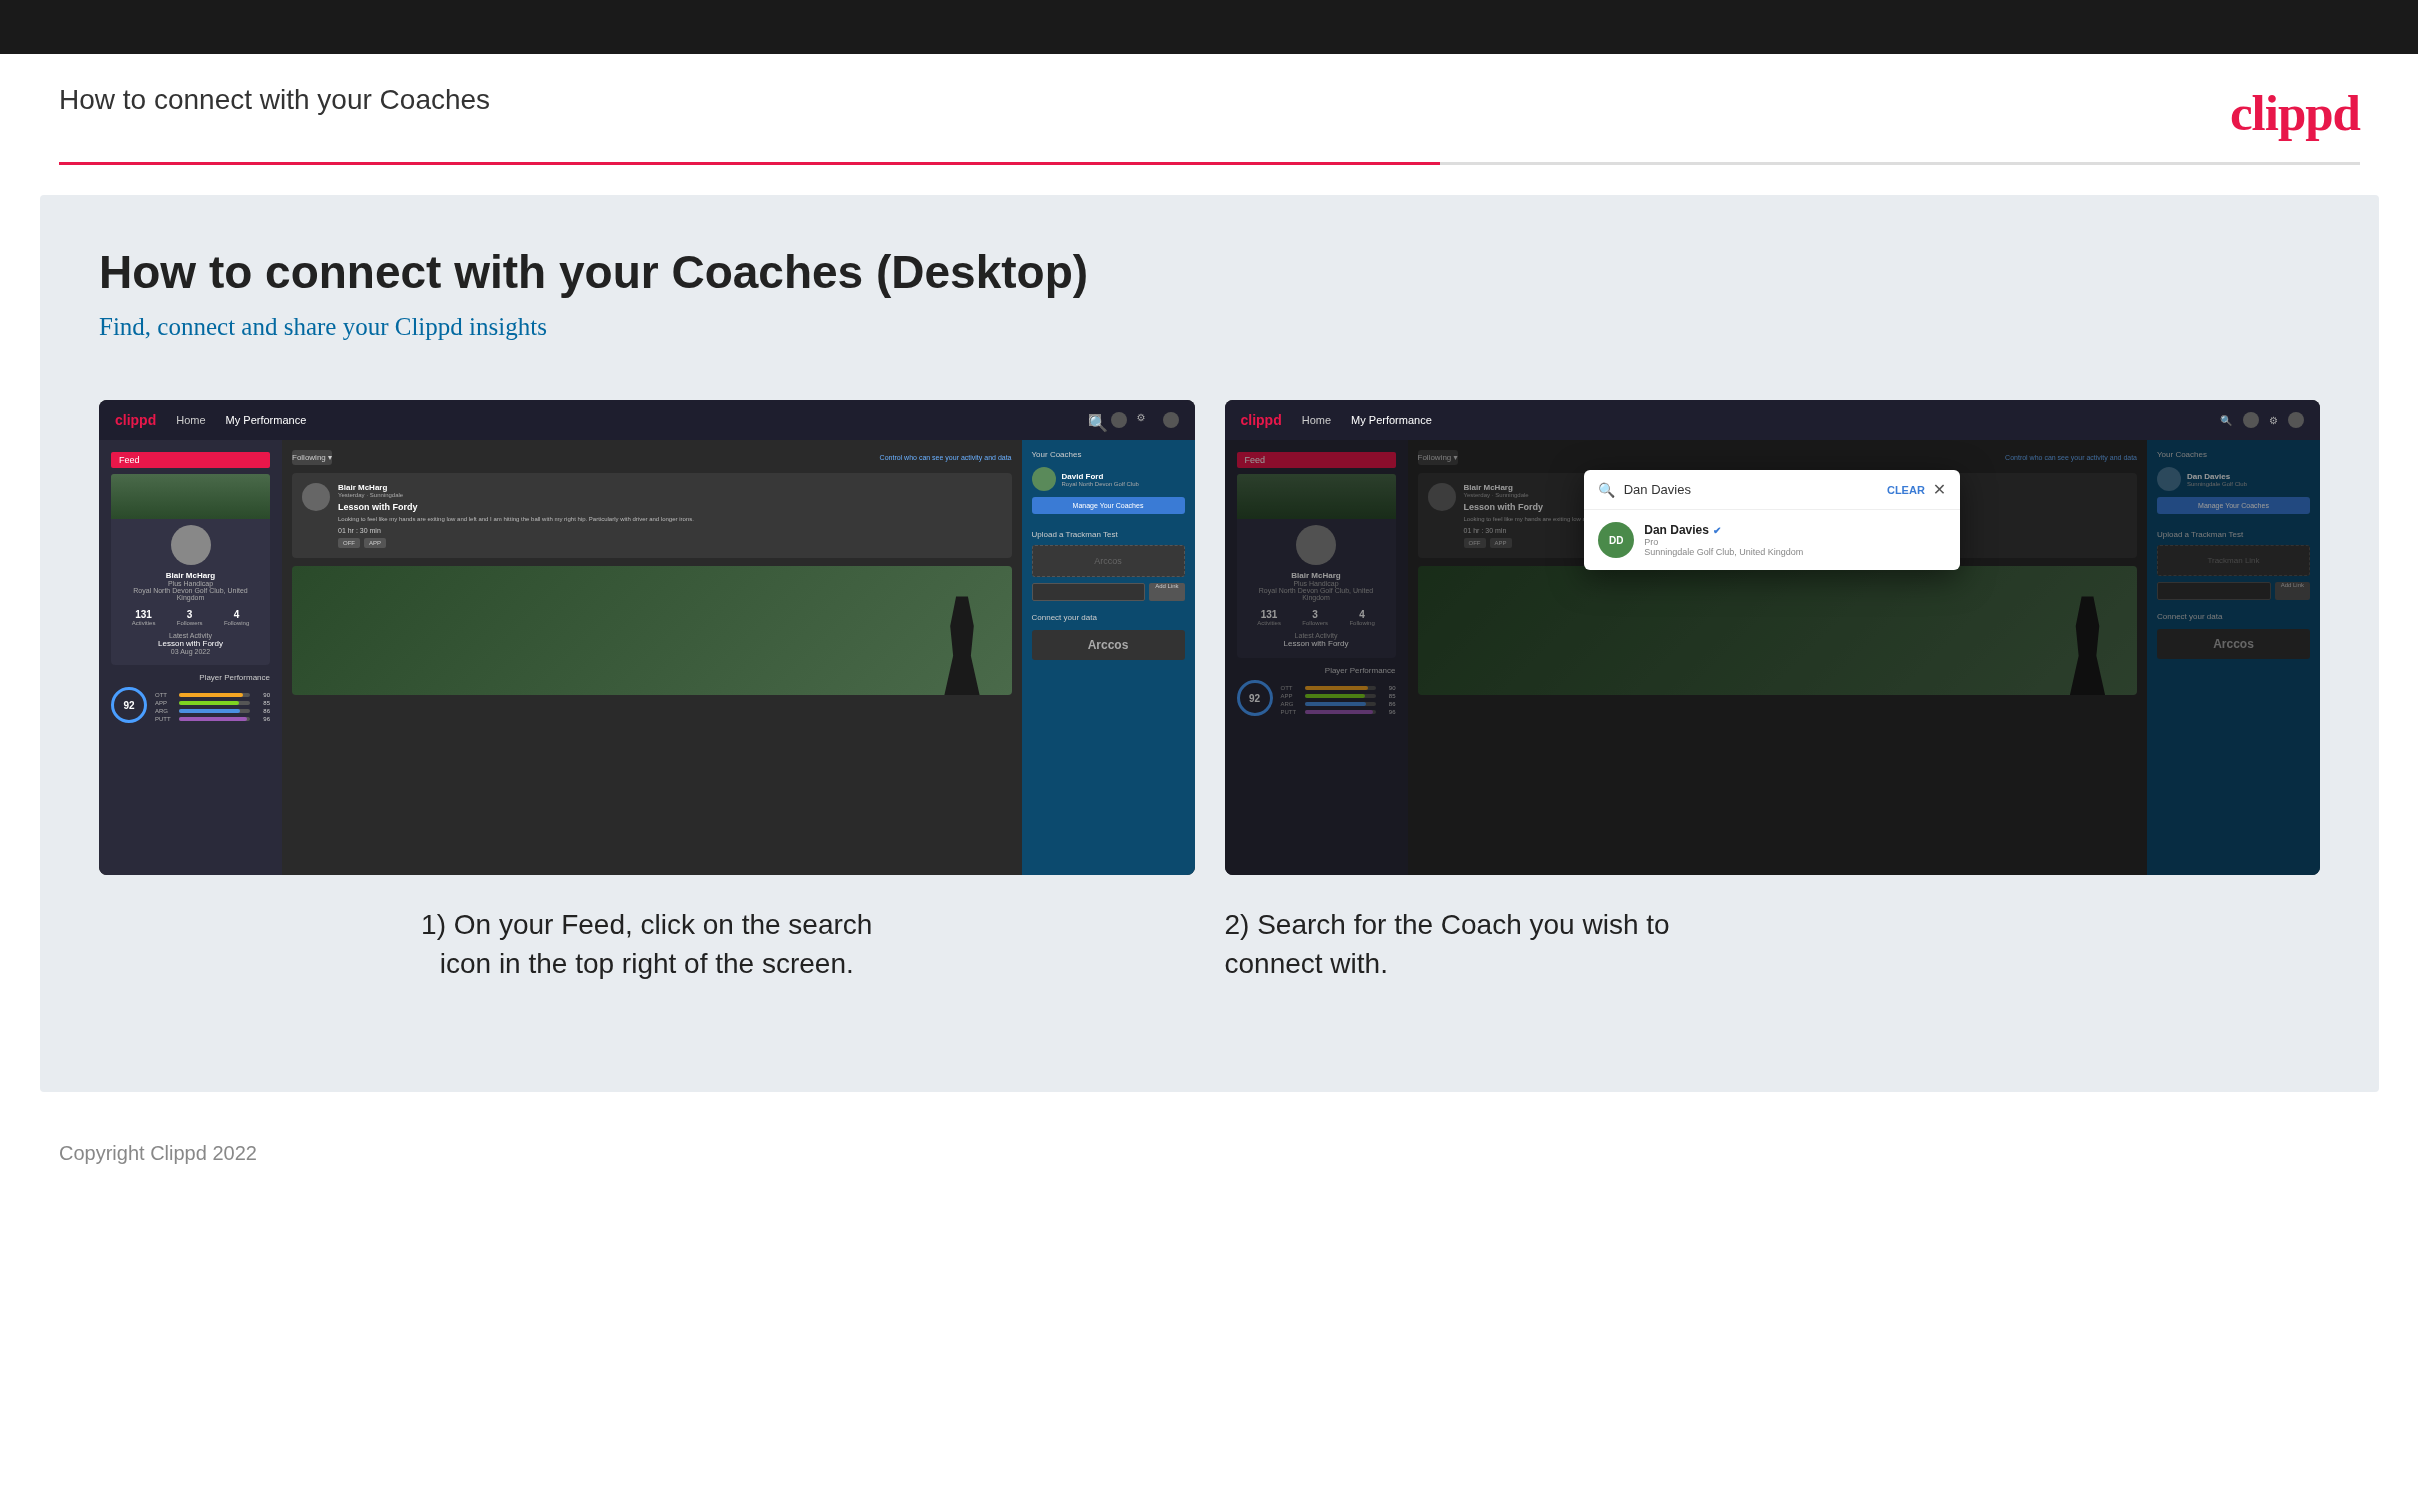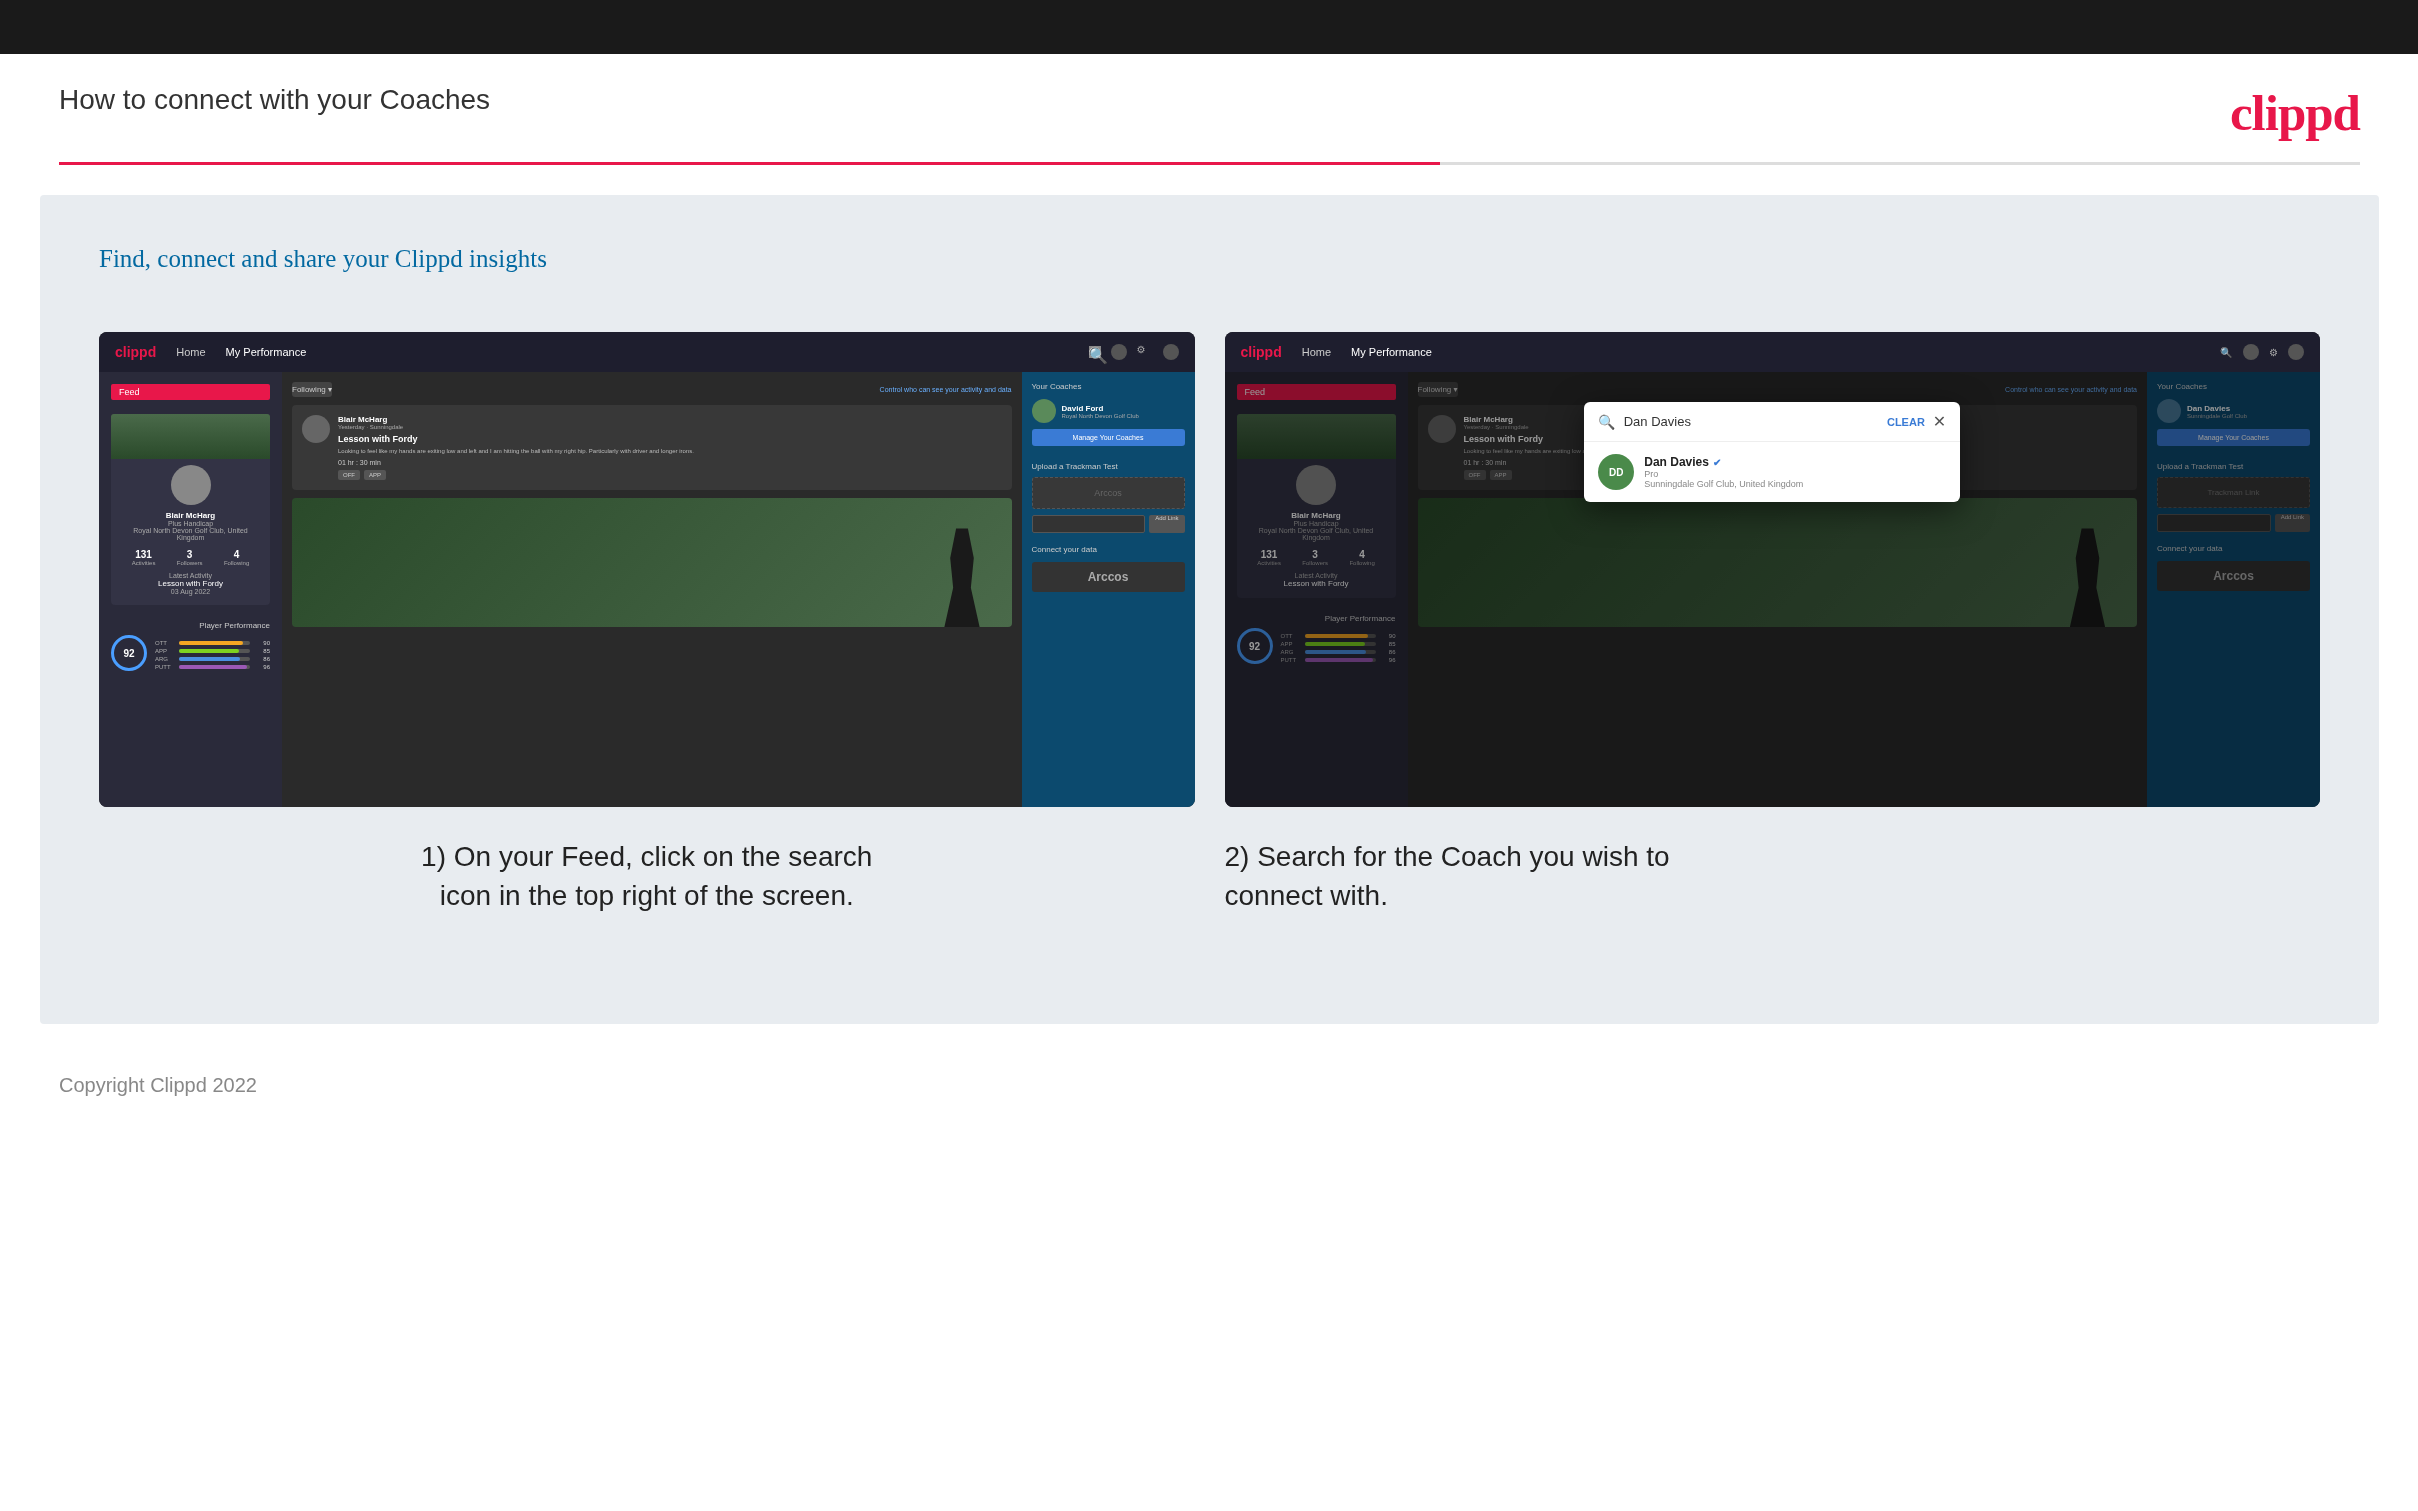--- a/index.html
+++ b/index.html
@@ -144,21 +144,21 @@
       overflow: hidden;
     }
 
     .mock-left-panel {
       width: 183px;
       background: #2a2a3a;
       padding: 12px;
       flex-shrink: 0;
       display: flex;
       flex-direction: column;
-      gap: 8px;
+      gap: 0;
     }
 
     .feed-tab {
       background: #e8174a;
       color: #fff;
       font-size: 9px;
       padding: 3px 8px;
       border-radius: 2px;
       display: inline-block;
       margin-bottom: 6px;
@@ -625,20 +625,21 @@
 
 <div class="header">
   <span class="header-title">How to connect with your Coaches</span>
   <span class="clippd-logo">clippd</span>
 </div>
 
 <div class="header-divider"></div>
 
 <div class="main-content">
 
+  <div class="section-title">How to connect with your Coaches (Desktop)</div>
   <div class="section-subtitle">Find, connect and share your Clippd insights</div>
 
   <div class="screenshots-row">
 
     <div class="screenshot-wrapper">
       <div class="screenshot-container">
         <div class="mock-ui">
 
           <div class="mock-nav">
             <span class="mock-logo">clippd</span>

